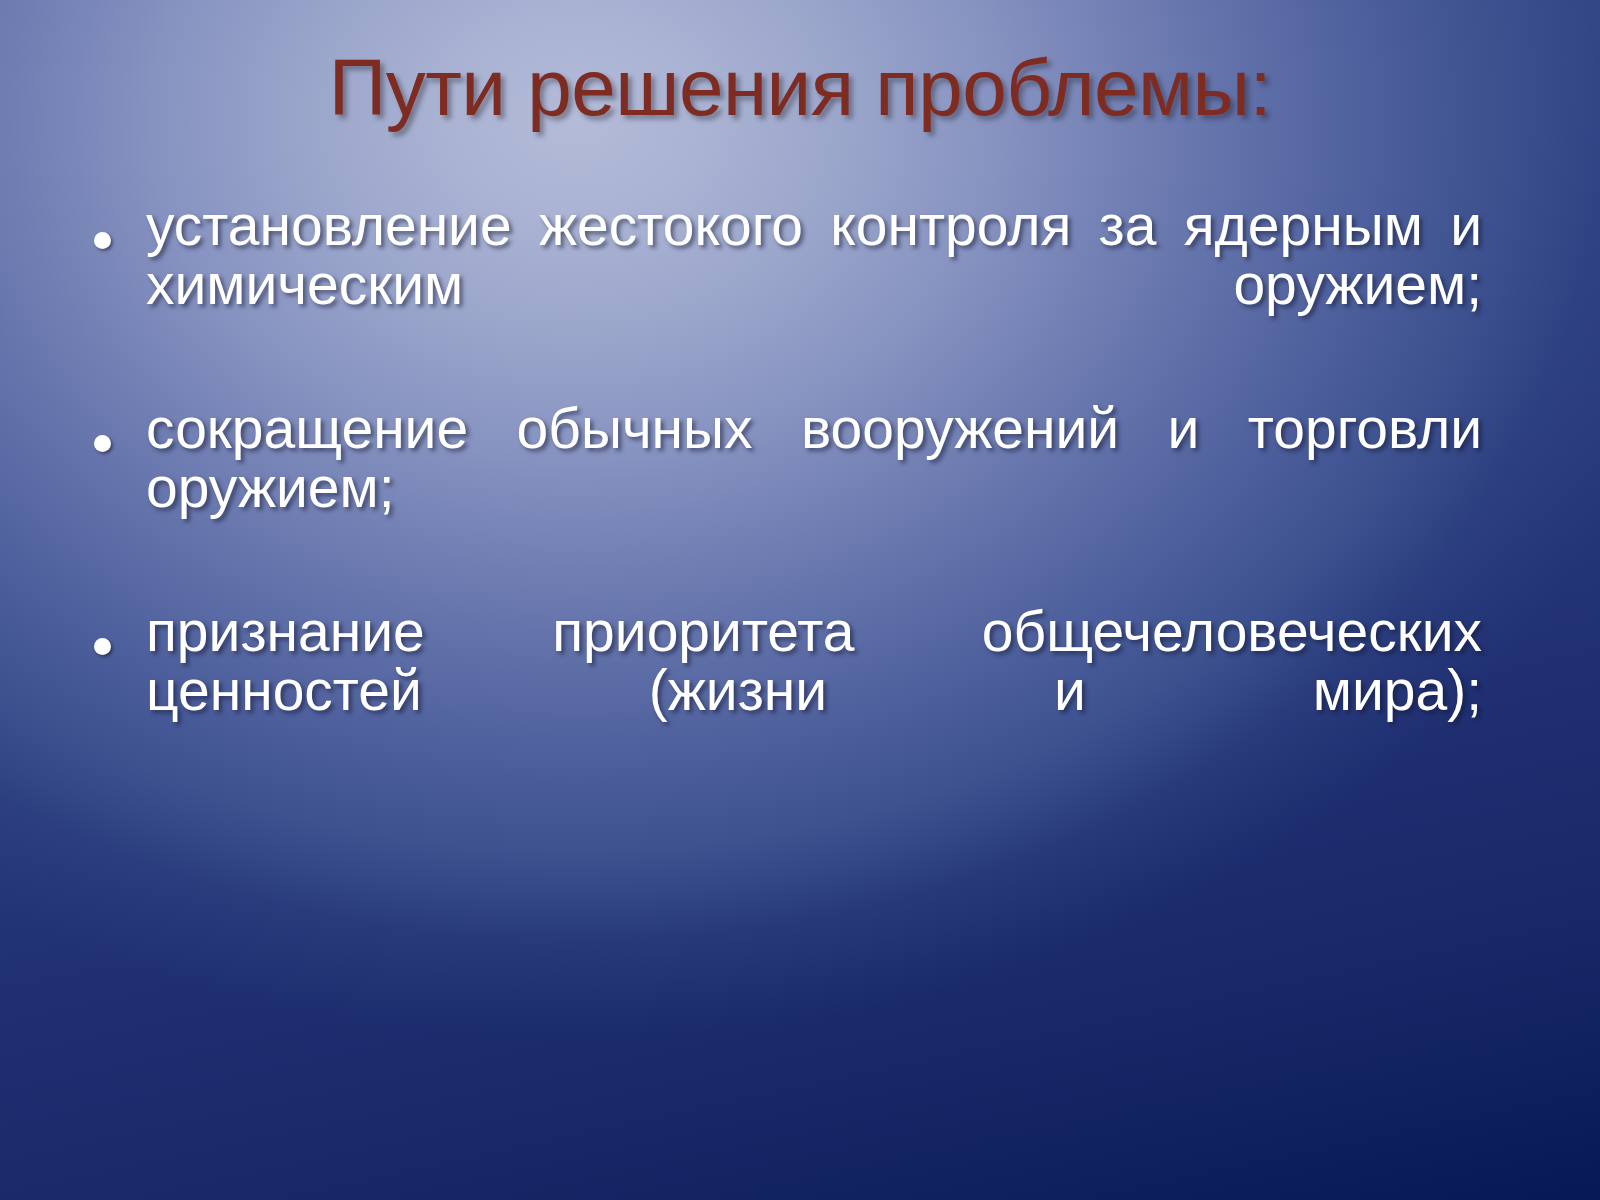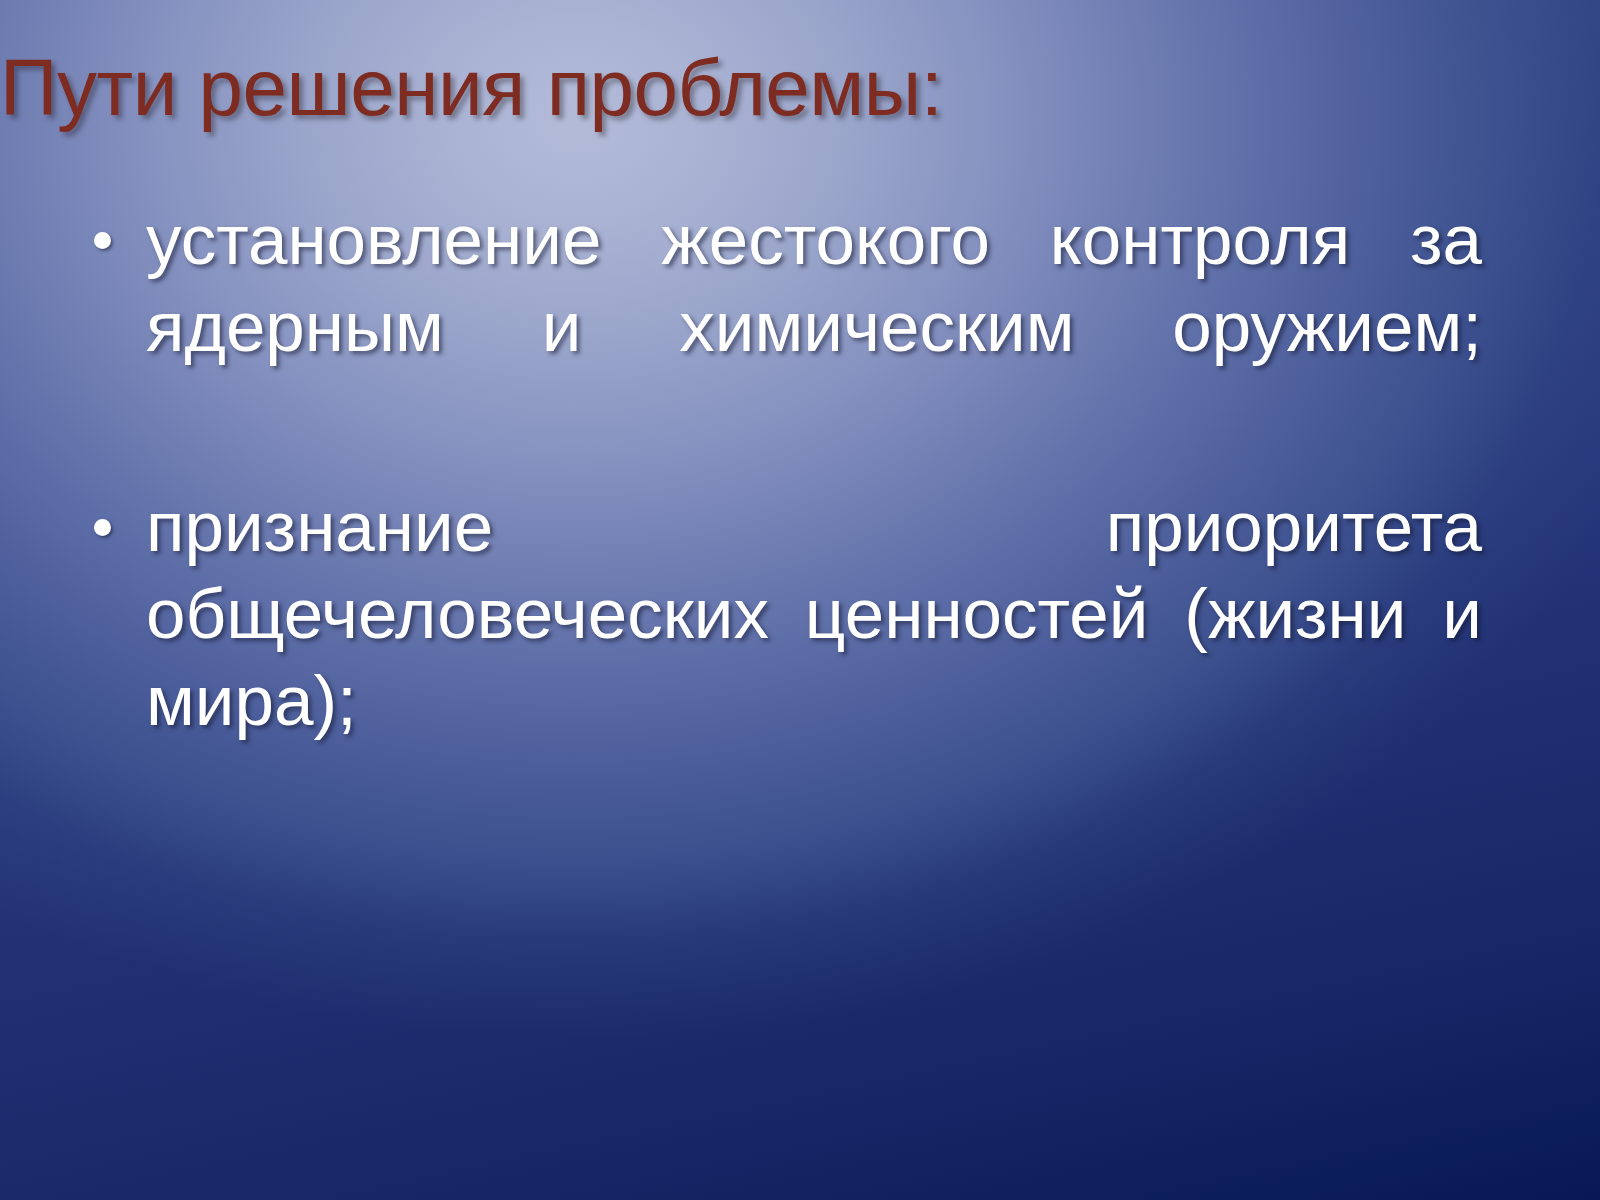--- a/index.html
+++ b/index.html
@@ -39,21 +39,21 @@
         #0c1d5b 95%,
         #081856 100%);
   }
 
   
   #title-area {
     position: absolute;
     left: 0;
     top: 46px;
     width: 1600px;
-    text-align: left;
+    text-align: center;
   }
 
   #slide-title {
     display: inline-block;
     margin: 0;
     font-size: 80px;
     font-weight: 400;
     line-height: 1.06;
     letter-spacing: -0.5px;
     color: #7e2b21;
@@ -70,22 +70,22 @@
     list-style: none;
     margin: 0;
     padding: 0;
   }
 
   .bullet-item {
     position: relative;
     padding-left: 64px;
     margin: 0 0 26px 0;
     color: #ffffff;
-    font-size: 71px;
-    line-height: 87px;
+    font-size: 57px;
+    line-height: 59px;
     text-align: justify;
     text-justify: inter-word;
     text-shadow: 3px 3px 4px rgba(18, 22, 48, 0.55);
   }
 
   
   .bullet-item .justify-filler {
     display: inline-block;
     width: 100%;
     height: 0;
@@ -116,20 +116,24 @@
     <h1 id="slide-title">Пути решения проблемы:</h1>
   </div>
 
   <ul id="bullet-list">
 
     <li class="bullet-item">
       <span class="bullet-marker"></span>
       <span class="bullet-text">установление жестокого контроля за ядерным и химическим оружием;<span class="justify-filler"></span></span>
     </li>
 
+    <li class="bullet-item">
+      <span class="bullet-marker"></span>
+      <span class="bullet-text">сокращение обычных вооружений и торговли оружием;<span class="justify-filler"></span></span>
+    </li>
 
 
     <li class="bullet-item">
       <span class="bullet-marker"></span>
       <span class="bullet-text">признание приоритета общечеловеческих ценностей (жизни и мира);<span class="justify-filler"></span></span>
     </li>
 
   </ul>
 </div>
 

